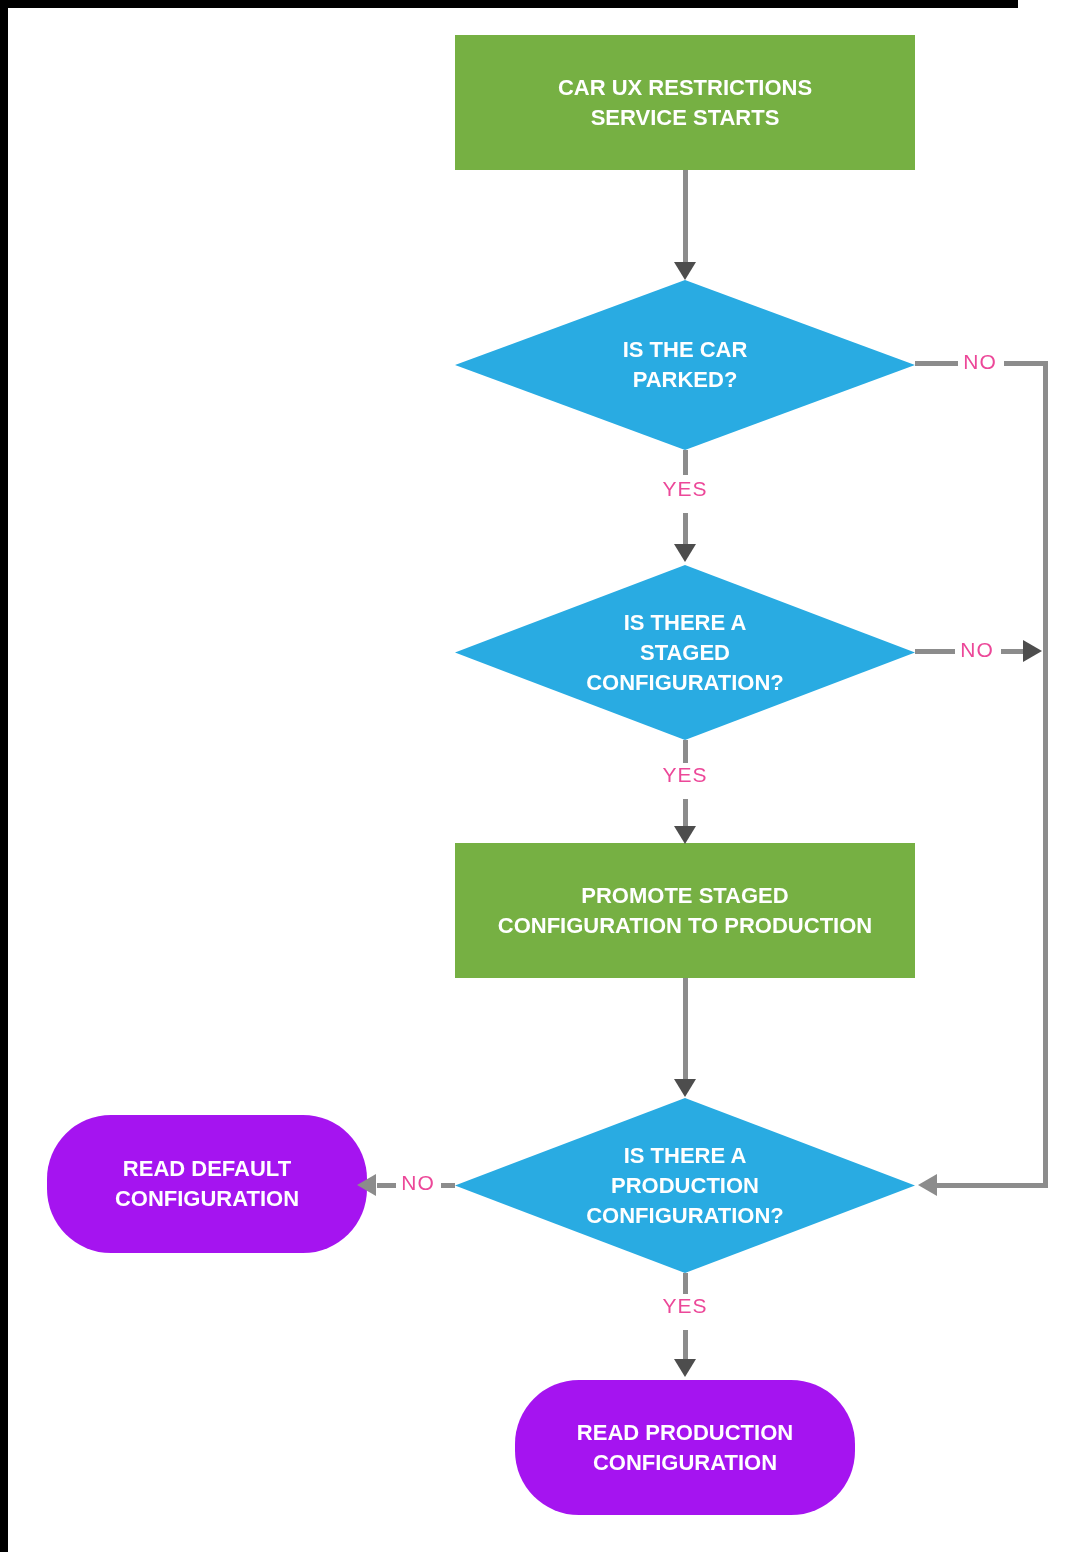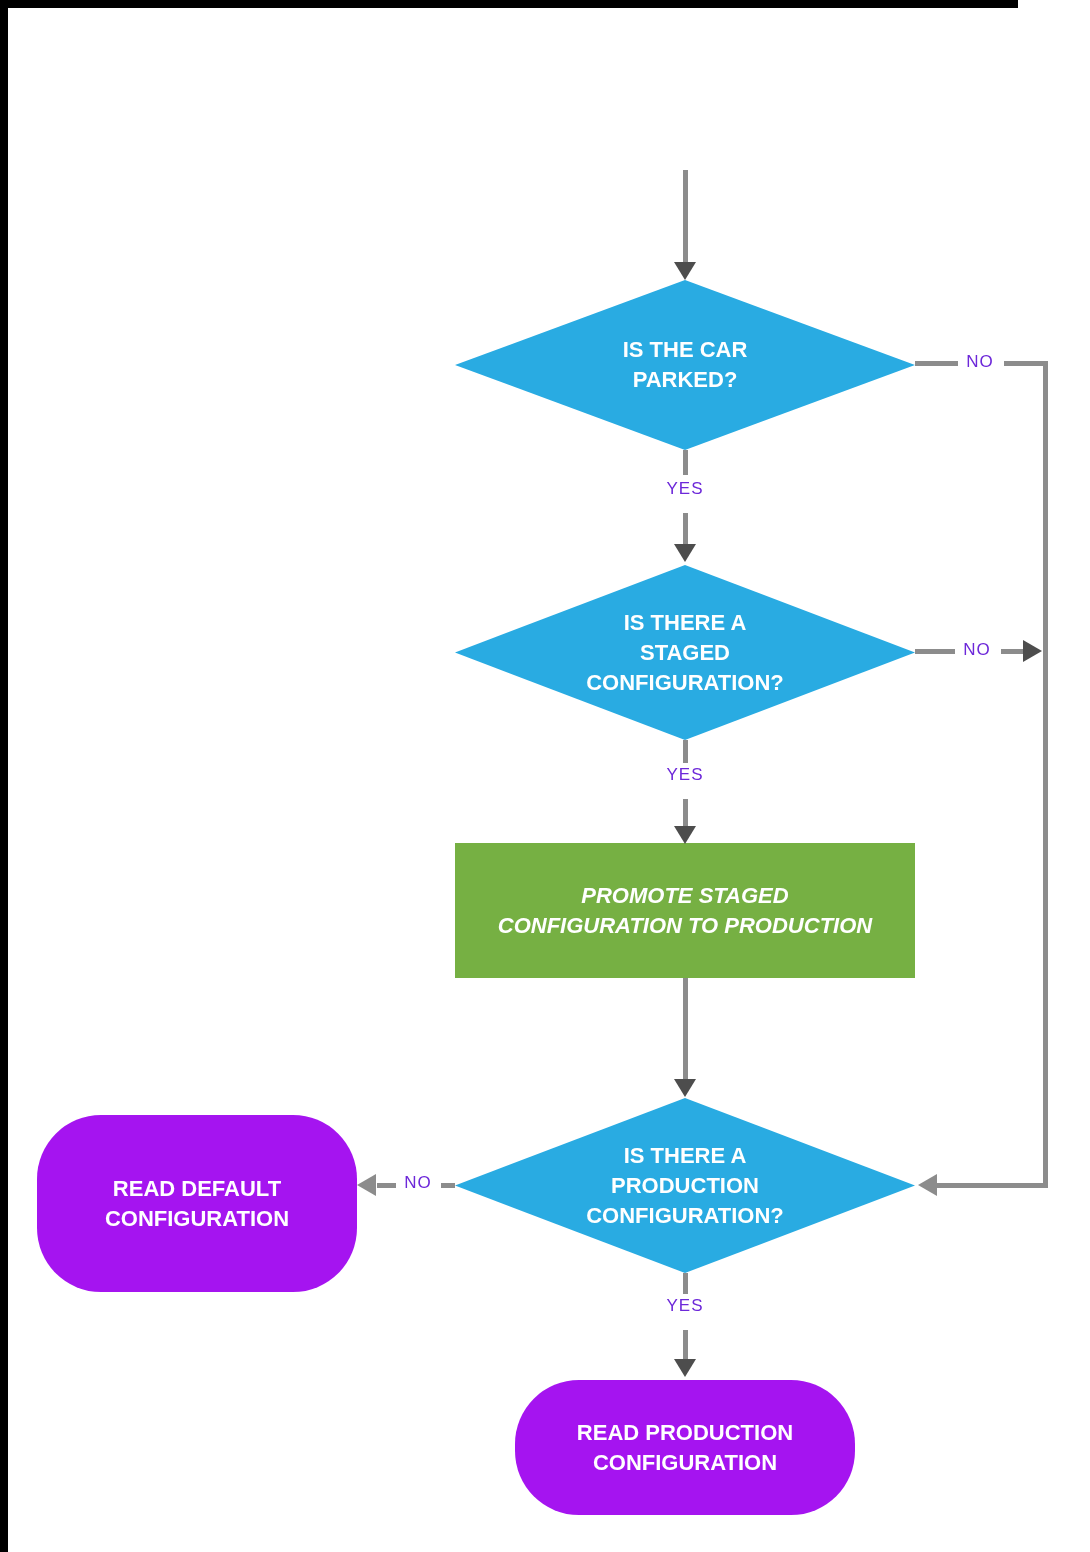--- a/index.html
+++ b/index.html
@@ -30,56 +30,58 @@
   .diamond { background: #29ABE2; line-height: 30px;
              clip-path: polygon(50% 0%, 100% 50%, 50% 100%, 0% 50%); }
   .pill    { background: #A514F0; border-radius: 64px; line-height: 30px; }
 
   .line { position: absolute; background: #8C8C8C; }
   .line.v { width: 5px; }
   .line.h { height: 5px; }
 
   .edge-label {
     position: absolute;
-    color: #6d28d9;
-    font-size: 17px;
+    color: #ec4899;
+    font-size: 21px;
     letter-spacing: 1px;
     text-align: center;
     line-height: 24px;
   }
 
   .ah { position: absolute; width: 0; height: 0; }
   .ah-down  { border-left: 11px solid transparent; border-right: 11px solid transparent; border-top: 18px solid #4D4D4D; }
   .ah-right { border-top: 11px solid transparent; border-bottom: 11px solid transparent; border-left: 19px solid #4D4D4D; }
   .ah-left  { border-top: 11px solid transparent; border-bottom: 11px solid transparent; border-right: 19px solid #8C8C8C; }
 </style>
 </head>
 <body>
 
 <div class="canvas">
 
   <div class="frame-left"></div>
   <div class="frame-top"></div>
 
+  <div class="node rect" style="left:455px; top:35px; width:460px; height:135px;">CAR UX RESTRICTIONS
+SERVICE STARTS</div>
 
   <div class="node diamond" style="left:455px; top:280px; width:460px; height:170px;">IS THE CAR
 PARKED?</div>
 
   <div class="node diamond" style="left:455px; top:565px; width:460px; height:175px;">IS THERE A
 STAGED
 CONFIGURATION?</div>
 
-  <div class="node rect" style="left:455px; top:843px; width:460px; height:135px;font-style:italic;">PROMOTE STAGED
+  <div class="node rect" style="left:455px; top:843px; width:460px; height:135px;">PROMOTE STAGED
 CONFIGURATION TO PRODUCTION</div>
 
   <div class="node diamond" style="left:455px; top:1098px; width:460px; height:175px;">IS THERE A
 PRODUCTION
 CONFIGURATION?</div>
 
-  <div class="node pill" style="left:37px; top:1115px; width:320px; height:177px;text-align:center;">READ DEFAULT
+  <div class="node pill" style="left:47px; top:1115px; width:320px; height:138px;text-align:center;">READ DEFAULT
 CONFIGURATION</div>
 
   <div class="node pill" style="left:515px; top:1380px; width:340px; height:135px;">READ PRODUCTION
 CONFIGURATION</div>
 
   <div class="line v" style="left:683px; top:170px; height:92px;"></div>
   <div class="ah ah-down" style="left:674px; top:262px;"></div>
 
   <div class="line h" style="left:915px; top:361px; width:43px;"></div>
   <div class="edge-label" style="left:956px; top:350px; width:48px;">NO</div>

